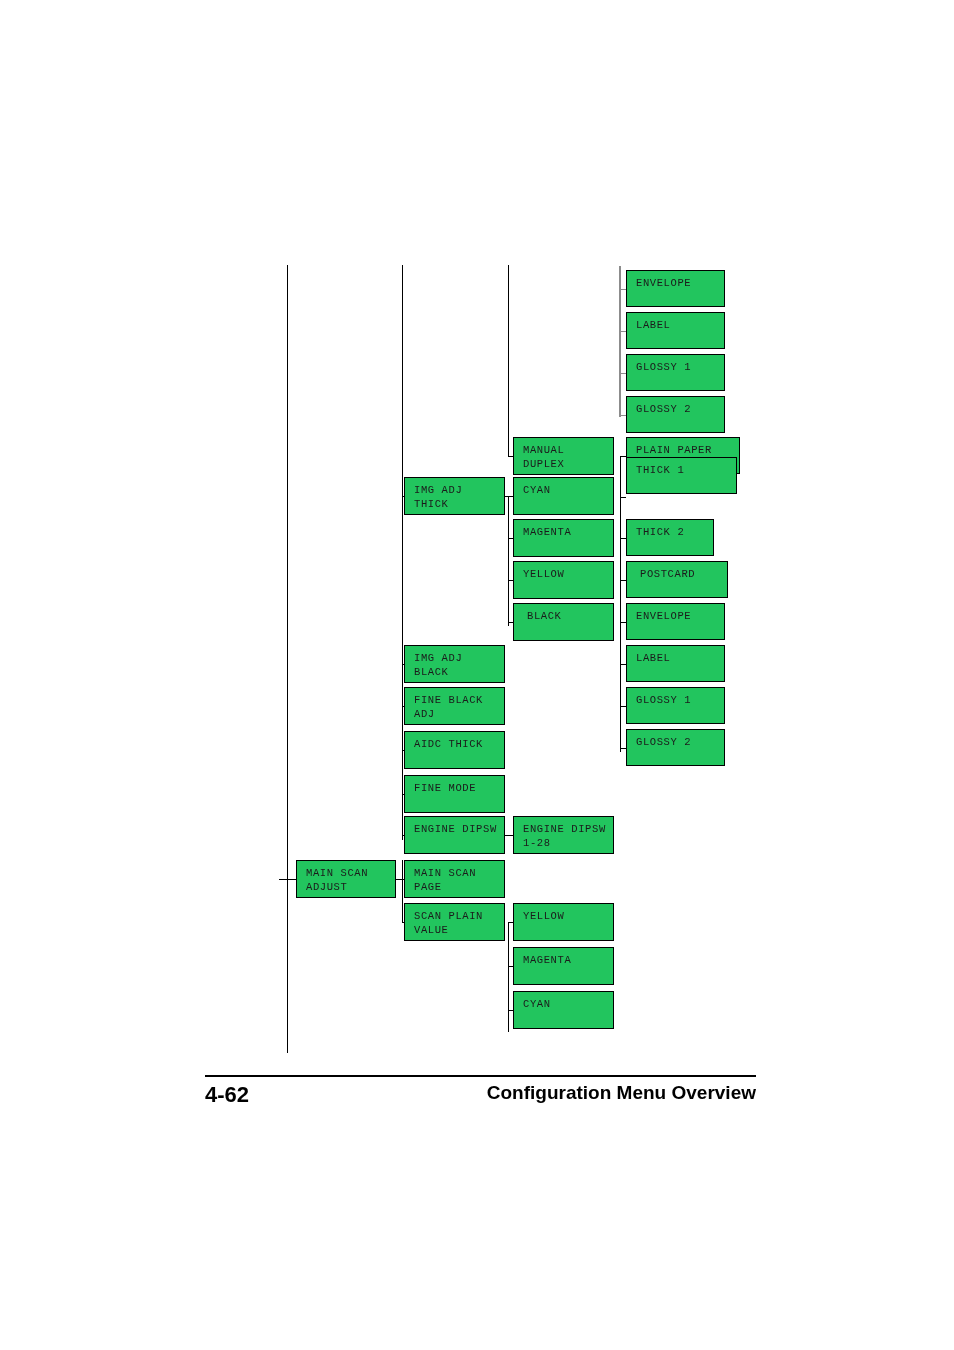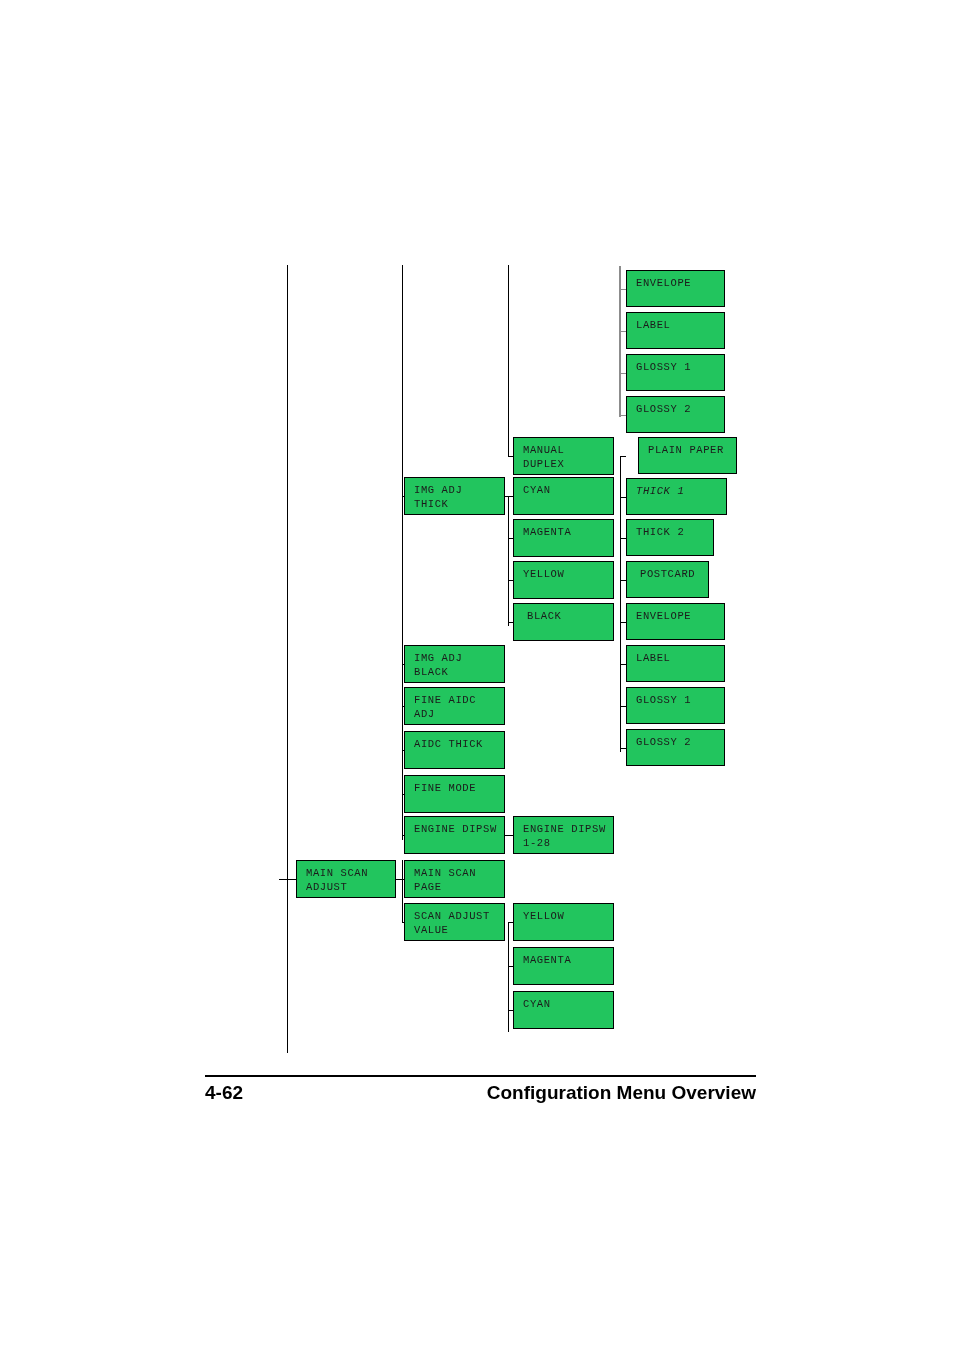--- a/index.html
+++ b/index.html
@@ -60,21 +60,21 @@
     top: 1075px;
     width: 551px;
     height: 1.6px;
     background: #000000;
   }
   .footer-page {
     position: absolute;
     left: 205px;
     top: 1082px;
     font-family: "Liberation Sans", sans-serif;
-    font-size: 19px;
+    font-size: 22px;
     font-weight: 700;
     color: #000000;
     letter-spacing: 0px;
   }
   .footer-title {
     position: absolute;
     right: 198px;
     top: 1082px;
     font-family: "Liberation Sans", sans-serif;
     font-size: 19px;
@@ -98,33 +98,33 @@
       <div class="vline" style="left: 620px; top: 456px; height: 296px;"></div>
       <div class="node" style="left: 296px; top: 860px; width: 100px; height: 38px;">MAIN SCAN
 ADJUST</div>
       <div class="hline" style="left: 287px; top: 879px; width: 9px;"></div>
       <div class="node" style="left: 404px; top: 477px; width: 101px; height: 38px;">IMG ADJ
 THICK</div>
       <div class="hline" style="left: 402px; top: 496px; width: 2px;"></div>
       <div class="node" style="left: 404px; top: 645px; width: 101px; height: 38px;">IMG ADJ
 BLACK</div>
       <div class="hline" style="left: 402px; top: 664px; width: 2px;"></div>
-      <div class="node" style="left: 404px; top: 687px; width: 101px; height: 38px;">FINE AIDC
+      <div class="node" style="left: 404px; top: 687px; width: 101px; height: 38px;">FINE BLACK
 ADJ</div>
       <div class="hline" style="left: 402px; top: 706px; width: 2px;"></div>
       <div class="node" style="left: 404px; top: 731px; width: 101px; height: 38px;">AIDC THICK</div>
       <div class="hline" style="left: 402px; top: 750px; width: 2px;"></div>
       <div class="node" style="left: 404px; top: 775px; width: 101px; height: 38px;">FINE MODE</div>
       <div class="hline" style="left: 402px; top: 794px; width: 2px;"></div>
       <div class="node" style="left: 404px; top: 816px; width: 101px; height: 38px;">ENGINE DIPSW</div>
       <div class="hline" style="left: 402px; top: 835px; width: 2px;"></div>
       <div class="node" style="left: 404px; top: 860px; width: 101px; height: 38px;">MAIN SCAN
 PAGE</div>
       <div class="hline" style="left: 402px; top: 879px; width: 2px;"></div>
-      <div class="node" style="left: 404px; top: 903px; width: 101px; height: 38px;">SCAN ADJUST
+      <div class="node" style="left: 404px; top: 903px; width: 101px; height: 38px;">SCAN PLAIN
 VALUE</div>
       <div class="hline" style="left: 402px; top: 922px; width: 2px;"></div>
       <div class="node" style="left: 513px; top: 437px; width: 101px; height: 38px;">MANUAL
 DUPLEX</div>
       <div class="hline" style="left: 508px; top: 456px; width: 5px;"></div>
       <div class="node" style="left: 513px; top: 477px; width: 101px; height: 38px;">CYAN</div>
       <div class="hline" style="left: 508px; top: 496px; width: 5px;"></div>
       <div class="node" style="left: 513px; top: 519px; width: 101px; height: 38px;">MAGENTA</div>
       <div class="hline" style="left: 508px; top: 538px; width: 5px;"></div>
       <div class="node" style="left: 513px; top: 561px; width: 101px; height: 38px;">YELLOW</div>
@@ -141,27 +141,27 @@
       <div class="node" style="left: 513px; top: 991px; width: 101px; height: 38px;">CYAN</div>
       <div class="hline" style="left: 508px; top: 1010px; width: 5px;"></div>
       <div class="node" style="left: 626px; top: 270px; width: 99px; height: 37px;">ENVELOPE</div>
       <div class="hline light" style="left: 619px; top: 288.5px; width: 7px;"></div>
       <div class="node" style="left: 626px; top: 312px; width: 99px; height: 37px;">LABEL</div>
       <div class="hline light" style="left: 619px; top: 330.5px; width: 7px;"></div>
       <div class="node" style="left: 626px; top: 354px; width: 99px; height: 37px;">GLOSSY 1</div>
       <div class="hline light" style="left: 619px; top: 372.5px; width: 7px;"></div>
       <div class="node" style="left: 626px; top: 396px; width: 99px; height: 37px;">GLOSSY 2</div>
       <div class="hline light" style="left: 619px; top: 414.5px; width: 7px;"></div>
-      <div class="node" style="left: 626px; top: 437px; width: 99px; height: 37px; margin-left: 12px;">PLAIN PAPER</div>
+      <div class="node" style="left: 626px; top: 437px; width: 114px; height: 37px;">PLAIN PAPER</div>
       <div class="hline" style="left: 620px; top: 455.5px; width: 6px;"></div>
-      <div class="node" style="left: 626px; top: 478px; width: 101px; height: 37px; font-style: italic;">THICK 1</div>
+      <div class="node" style="left: 626px; top: 457px; width: 111px; height: 37px;">THICK 1</div>
       <div class="hline" style="left: 620px; top: 496.5px; width: 6px;"></div>
       <div class="node" style="left: 626px; top: 519px; width: 88px; height: 37px;">THICK 2</div>
       <div class="hline" style="left: 620px; top: 537.5px; width: 6px;"></div>
-      <div class="node indent" style="left: 626px; top: 561px; width: 83px; height: 37px;">POSTCARD</div>
+      <div class="node indent" style="left: 626px; top: 561px; width: 102px; height: 37px;">POSTCARD</div>
       <div class="hline" style="left: 620px; top: 579.5px; width: 6px;"></div>
       <div class="node" style="left: 626px; top: 603px; width: 99px; height: 37px;">ENVELOPE</div>
       <div class="hline" style="left: 620px; top: 621.5px; width: 6px;"></div>
       <div class="node" style="left: 626px; top: 645px; width: 99px; height: 37px;">LABEL</div>
       <div class="hline" style="left: 620px; top: 663.5px; width: 6px;"></div>
       <div class="node" style="left: 626px; top: 687px; width: 99px; height: 37px;">GLOSSY 1</div>
       <div class="hline" style="left: 620px; top: 705.5px; width: 6px;"></div>
       <div class="node" style="left: 626px; top: 729px; width: 99px; height: 37px;">GLOSSY 2</div>
       <div class="hline" style="left: 620px; top: 747.5px; width: 6px;"></div>
       <div class="hline" style="left: 505px; top: 835px; width: 8px;"></div>

